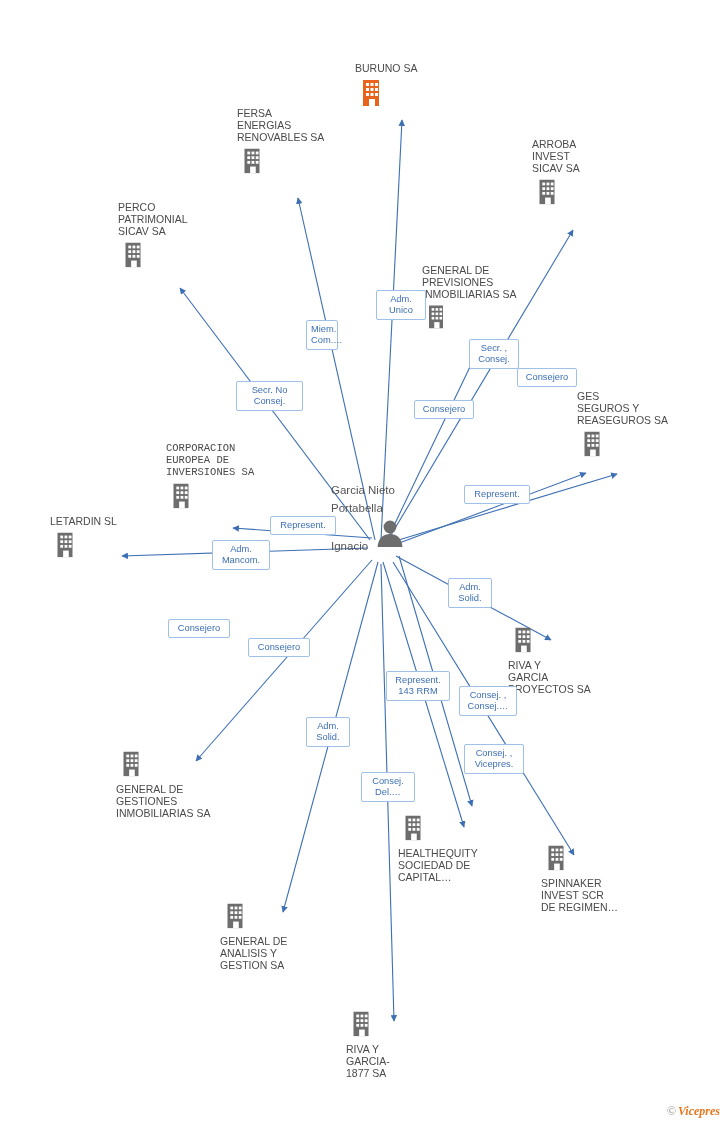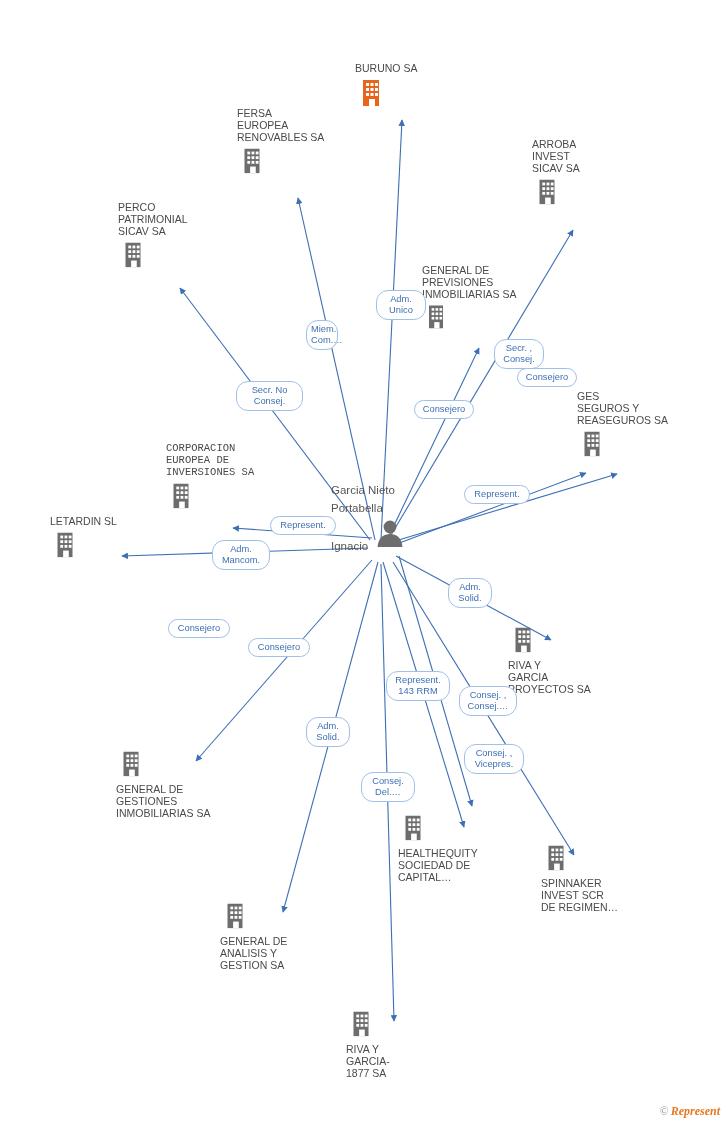--- a/index.html
+++ b/index.html
@@ -53,21 +53,21 @@
   .center-node .label {
     font-size: 11.5px;
     color: #555;
     line-height: 13px;
     white-space: pre-line;
   }
   .edge-label {
     position: absolute;
     background: #ffffff;
     border: 1px solid #9fc0e8;
-    border-radius: 12px;
+    border-radius: 2px;
     color: #3d6fb4;
     font-size: 9.3px;
     line-height: 11px;
     padding: 3px 4px;
     text-align: center;
     white-space: pre-line;
     box-sizing: border-box;
   }
   .watermark {
     position: absolute;
@@ -135,21 +135,21 @@
             <rect x="15.5" y="17" width="3" height="3"></rect>
             <rect x="20" y="17" width="3" height="3"></rect>
           <rect x="14" y="23" width="6" height="7"></rect>
         </g>
       </svg>
     </span>
   </div>
 
   <div class="node above" style="left:237px; top:107px; width:110px;">
     <span class="label">FERSA
-EUROPEA
+ENERGIAS
 RENOVABLES SA</span>
     <span class="glyph">
       <svg width="30" height="30" viewBox="0 0 32 32" aria-hidden="true">
         <rect x="8" y="4" width="16" height="26" fill="#6d6d6d"></rect>
         <g fill="#ffffff">
           <rect x="11" y="7" width="3" height="3"></rect>
             <rect x="15.5" y="7" width="3" height="3"></rect>
             <rect x="20" y="7" width="3" height="3"></rect>
           <rect x="11" y="12" width="3" height="3"></rect>
             <rect x="15.5" y="12" width="3" height="3"></rect>
@@ -448,21 +448,21 @@
       </svg>
     </span>
   </div>
 
   <div class="edge-label" style="left:376px; top:290px; width:50px;">Adm.
 Unico</div>
   <div class="edge-label" style="left:306px; top:320px; width:32px;">Miem.
 Com.…</div>
   <div class="edge-label" style="left:236px; top:381px; width:67px;">Secr.  No
 Consej.</div>
-  <div class="edge-label" style="left:494px; top:339px; width:50px;">Secr. ,
+  <div class="edge-label" style="left:469px; top:339px; width:50px;">Secr. ,
 Consej.</div>
   <div class="edge-label" style="left:517px; top:368px; width:60px;">Consejero</div>
   <div class="edge-label" style="left:414px; top:400px; width:60px;">Consejero</div>
   <div class="edge-label" style="left:464px; top:485px; width:66px;">Represent.</div>
   <div class="edge-label" style="left:270px; top:516px; width:66px;">Represent.</div>
   <div class="edge-label" style="left:212px; top:540px; width:58px;">Adm.
 Mancom.</div>
   <div class="edge-label" style="left:168px; top:619px; width:62px;">Consejero</div>
   <div class="edge-label" style="left:248px; top:638px; width:62px;">Consejero</div>
   <div class="edge-label" style="left:448px; top:578px; width:44px;">Adm.
@@ -472,16 +472,16 @@
   <div class="edge-label" style="left:459px; top:686px; width:58px;">Consej. ,
 Consej.…</div>
   <div class="edge-label" style="left:464px; top:744px; width:60px;">Consej. ,
 Vicepres.</div>
   <div class="edge-label" style="left:306px; top:717px; width:44px;">Adm.
 Solid.</div>
   <div class="edge-label" style="left:361px; top:772px; width:54px;">Consej.
 Del.…</div>
 
   <div class="watermark">
-    <span class="c">©</span><span class="brand">Represent</span>
+    <span class="c">©</span><span class="brand">Vicepres</span>
   </div>
 
 </div>
 
 </body></html>

